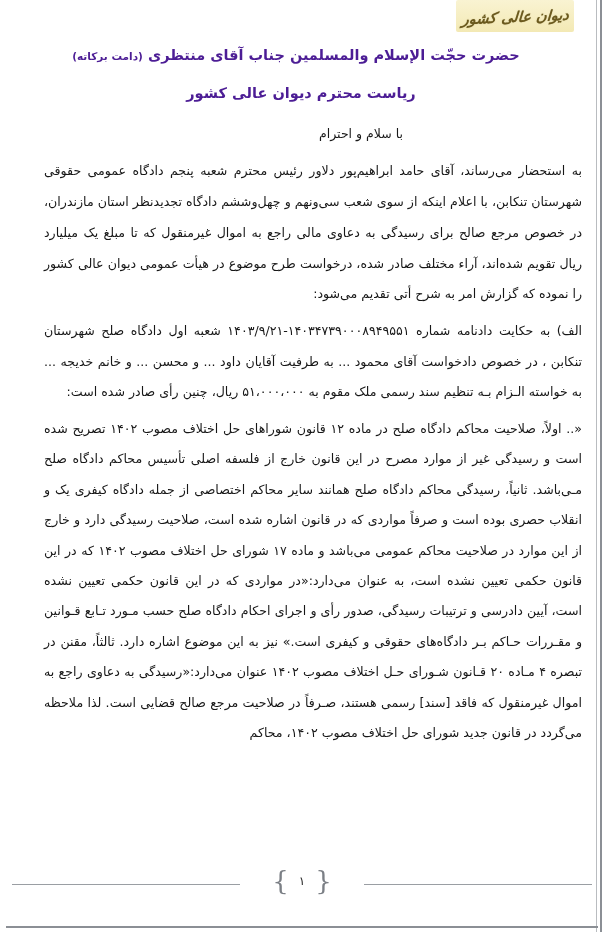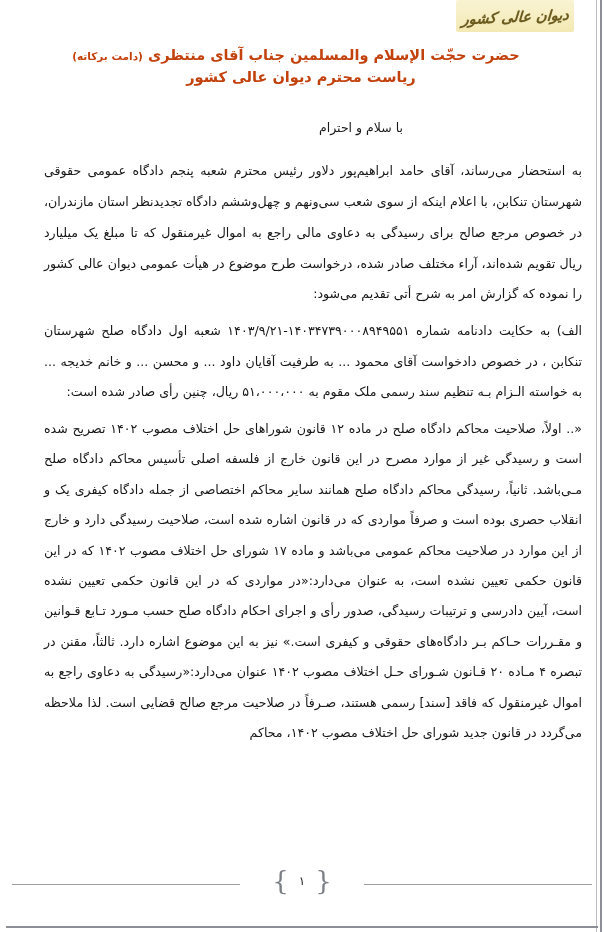--- a/index.html
+++ b/index.html
@@ -80,35 +80,35 @@
     position: absolute;
     top: 44px;
     right: 22px;
     width: 546px;
     text-align: center;
   }
   .title-line {
     font-family: "DejaVu Sans", "Liberation Sans", sans-serif;
     font-weight: 700;
     font-size: 14.5px;
-    color: #c2410c;
+    color: #4c1d95;
     line-height: 1.55;
     white-space: nowrap;
   }
   .title-line-1 { padding-right: 26px; }
-  .title-line-2 { padding-right: 16px; margin-top: 0; }
+  .title-line-2 { padding-right: 16px; margin-top: 16px; }
   .title-sup {
     font-size: 10.5px;
     font-weight: 700;
   }
 
   
   .salutation {
     position: absolute;
-    top: 120px;
+    top: 126px;
     right: 0;
     width: 546px;
     text-align: center;
     font-size: 12.5px;
     color: #1a1a1a;
     padding-left: 60px;
     box-sizing: border-box;
   }
 
   

